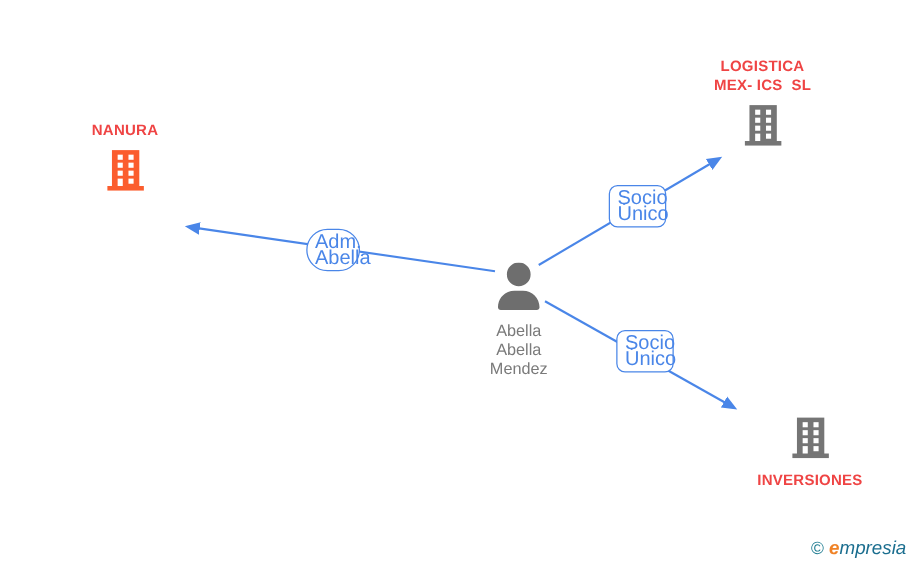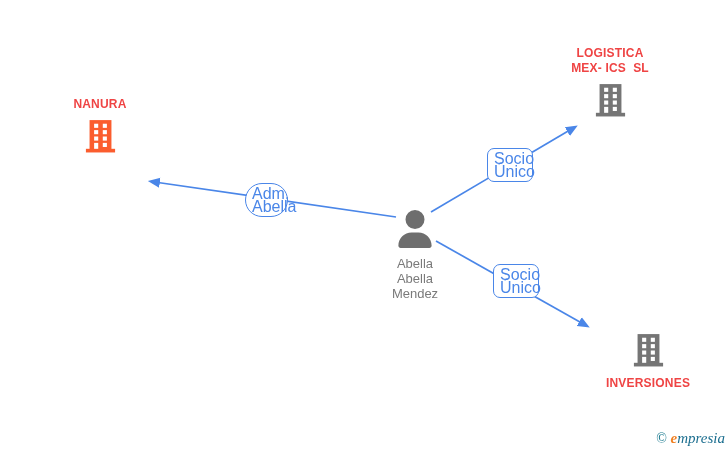--- a/index.html
+++ b/index.html
@@ -58,21 +58,21 @@
     text-align: left;
     padding: 3px 6px;
     cursor: pointer;
     box-sizing: border-box;
   }
   .rel-box span { display: block; }
   #watermark {
     position: absolute;
     right: 3px;
     bottom: 2px;
-    font-family: Liberation Serif, serif;
+    font-family: Liberation Sans, sans-serif;
     font-style: italic;
     font-size: 15px;
     line-height: 18px;
     cursor: pointer;
     white-space: nowrap;
   }
   #watermark .wm-copy { color: #1b7a8f; font-style: normal; font-size: 14px; }
   #watermark .wm-e    { color: #f08226; font-weight: bold; }
   #watermark .wm-rest { color: #1b6e8f; }
   .mt4 { margin-top: 4px; }

